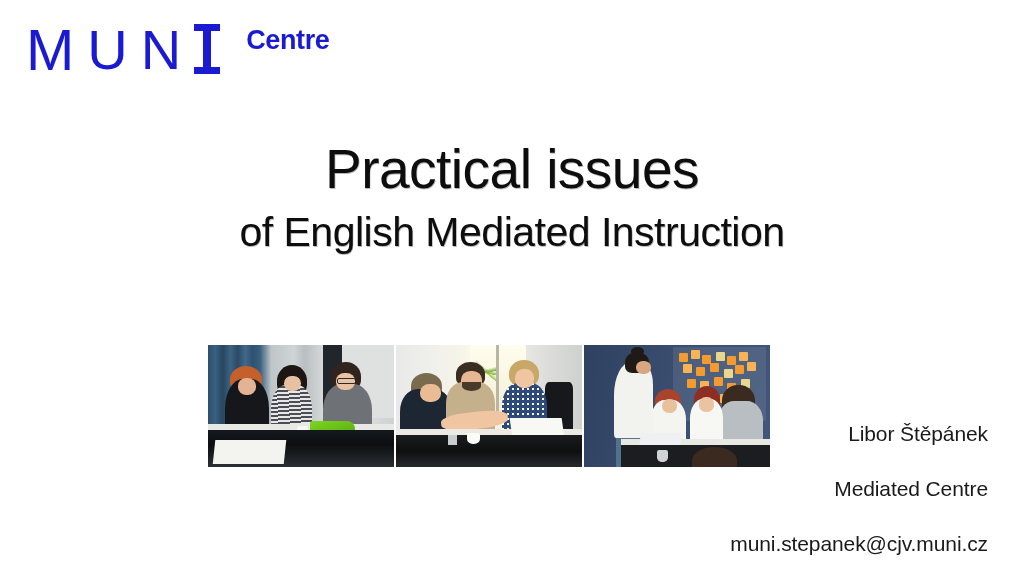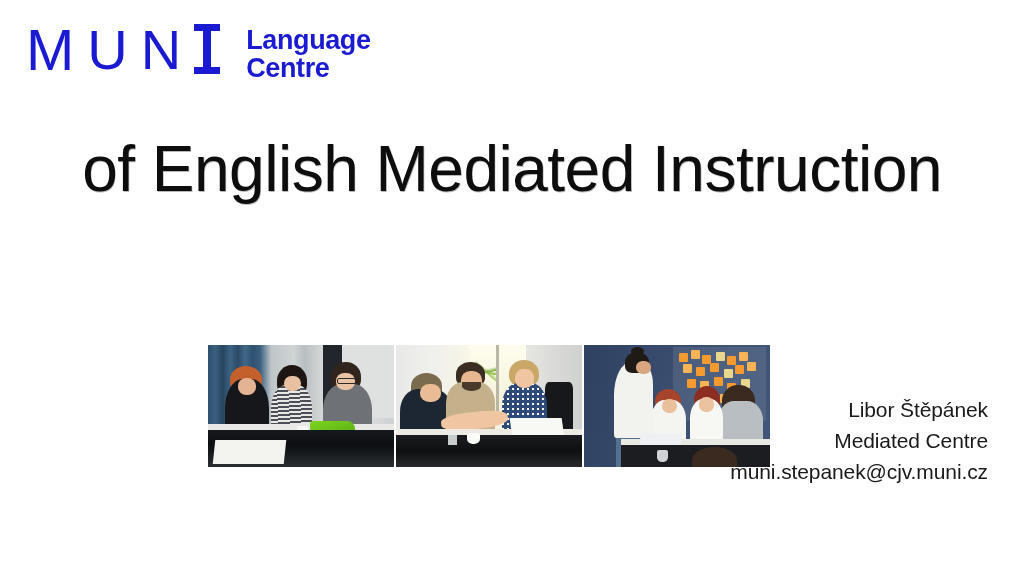--- a/index.html
+++ b/index.html
@@ -85,21 +85,21 @@
     text-align: center;
     color: #0d0d0d;
     font-family: "Liberation Sans", sans-serif;
     font-weight: 400;
     font-size: 55px;
     line-height: 63px;
     letter-spacing: -0.5px;
     text-shadow: 0.7px 0.7px 0 rgba(0,0,0,0.28);
   }
   #title .tline { display: block; white-space: nowrap; }
-  #title .tline-2 { font-size: 64px; }
+  #title .tline-2 { font-size: 41px; }
 
   
   #collage {
     position: absolute;
     left: 208px;
     top: 345px;
     width: 562px;
     height: 122px;
     display: flex;
     gap: 2px;
@@ -391,43 +391,43 @@
     right: 36px;
     top: 394px;
     width: 420px;
     text-align: right;
     color: #1a1a1a;
     font-family: "Liberation Sans", sans-serif;
     font-size: 21px;
     line-height: 31px;
     letter-spacing: -0.1px;
   }
-  #author .aline { display: block; white-space: nowrap; }
+  #author .aline { display: block; white-space: nowrap; margin-top: 24px; }
 </style>
 </head>
 <body>
 
 <div id="logo">
   <div id="muni-wordmark">
     <span class="muni-letter m">M</span>
     <span class="muni-letter">U</span>
     <span class="muni-letter">N</span>
     <span class="muni-i">
       <span class="bar-top"></span>
       <span class="stem"></span>
       <span class="bar-bottom"></span>
     </span>
   </div>
   <div id="logo-text">
-    <div>Language</div>
     <div>Centre</div>
   </div>
 </div>
 
 <div id="title">
+  <span class="tline tline-1">Practical issues</span>
   <span class="tline tline-2">of English Mediated Instruction</span>
 </div>
 
 <div id="collage">
 
   <div class="photo photo-1">
     <div class="p1-bg"></div>
     <div class="p1-wall"></div>
     <div class="p1-darkpanel"></div>
     <div class="p1-hair1"></div>

